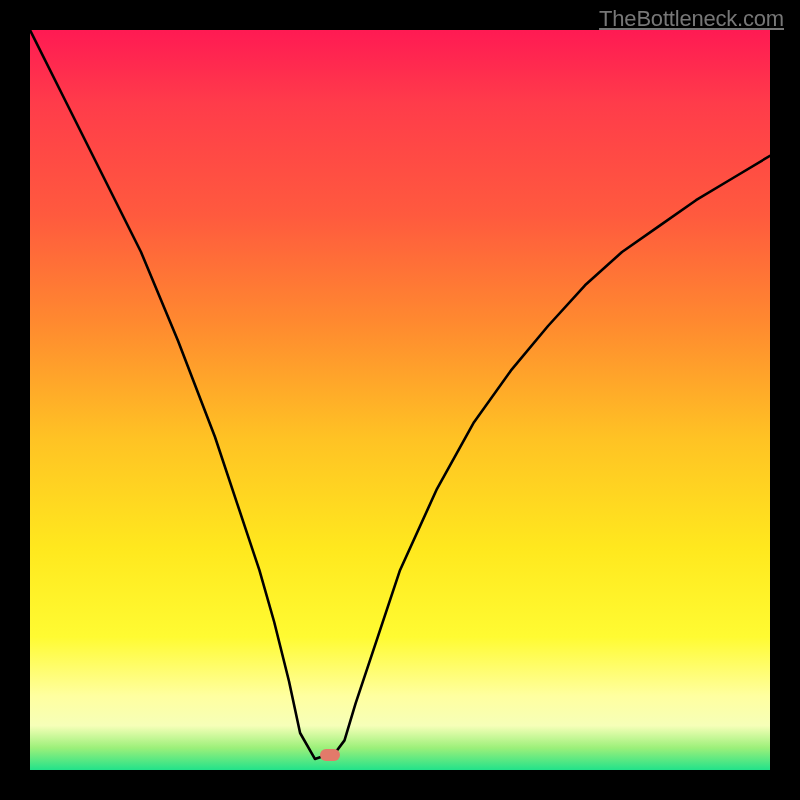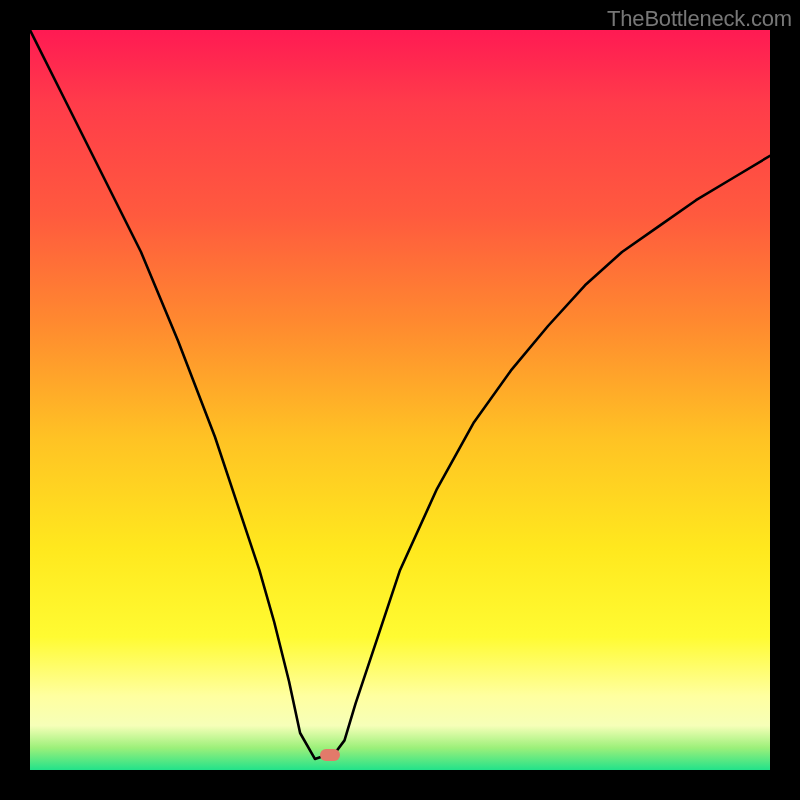--- a/index.html
+++ b/index.html
@@ -52,25 +52,26 @@
     position: absolute;
     width: 20px;
     height: 12px;
     border-radius: 999px;
     background: #e27a6a;
     transform: translate(-50%, -50%);
   }
   .watermark {
     position: absolute;
     top: 6px;
-    right: 8px;
+    right: 16px;
     color: #777;
     font-size: 22px;
     letter-spacing: -0.2px;
     user-select: none;
+    text-decoration: underline;
   }
 </style>
 </head>
 <body>
 
 <div class="frame">
   <div class="watermark">TheBottleneck.com</div>
   <div class="plot">
     <div class="gradient-bg"></div>
     <svg class="curve" viewBox="0 0 100 100" preserveAspectRatio="none">

